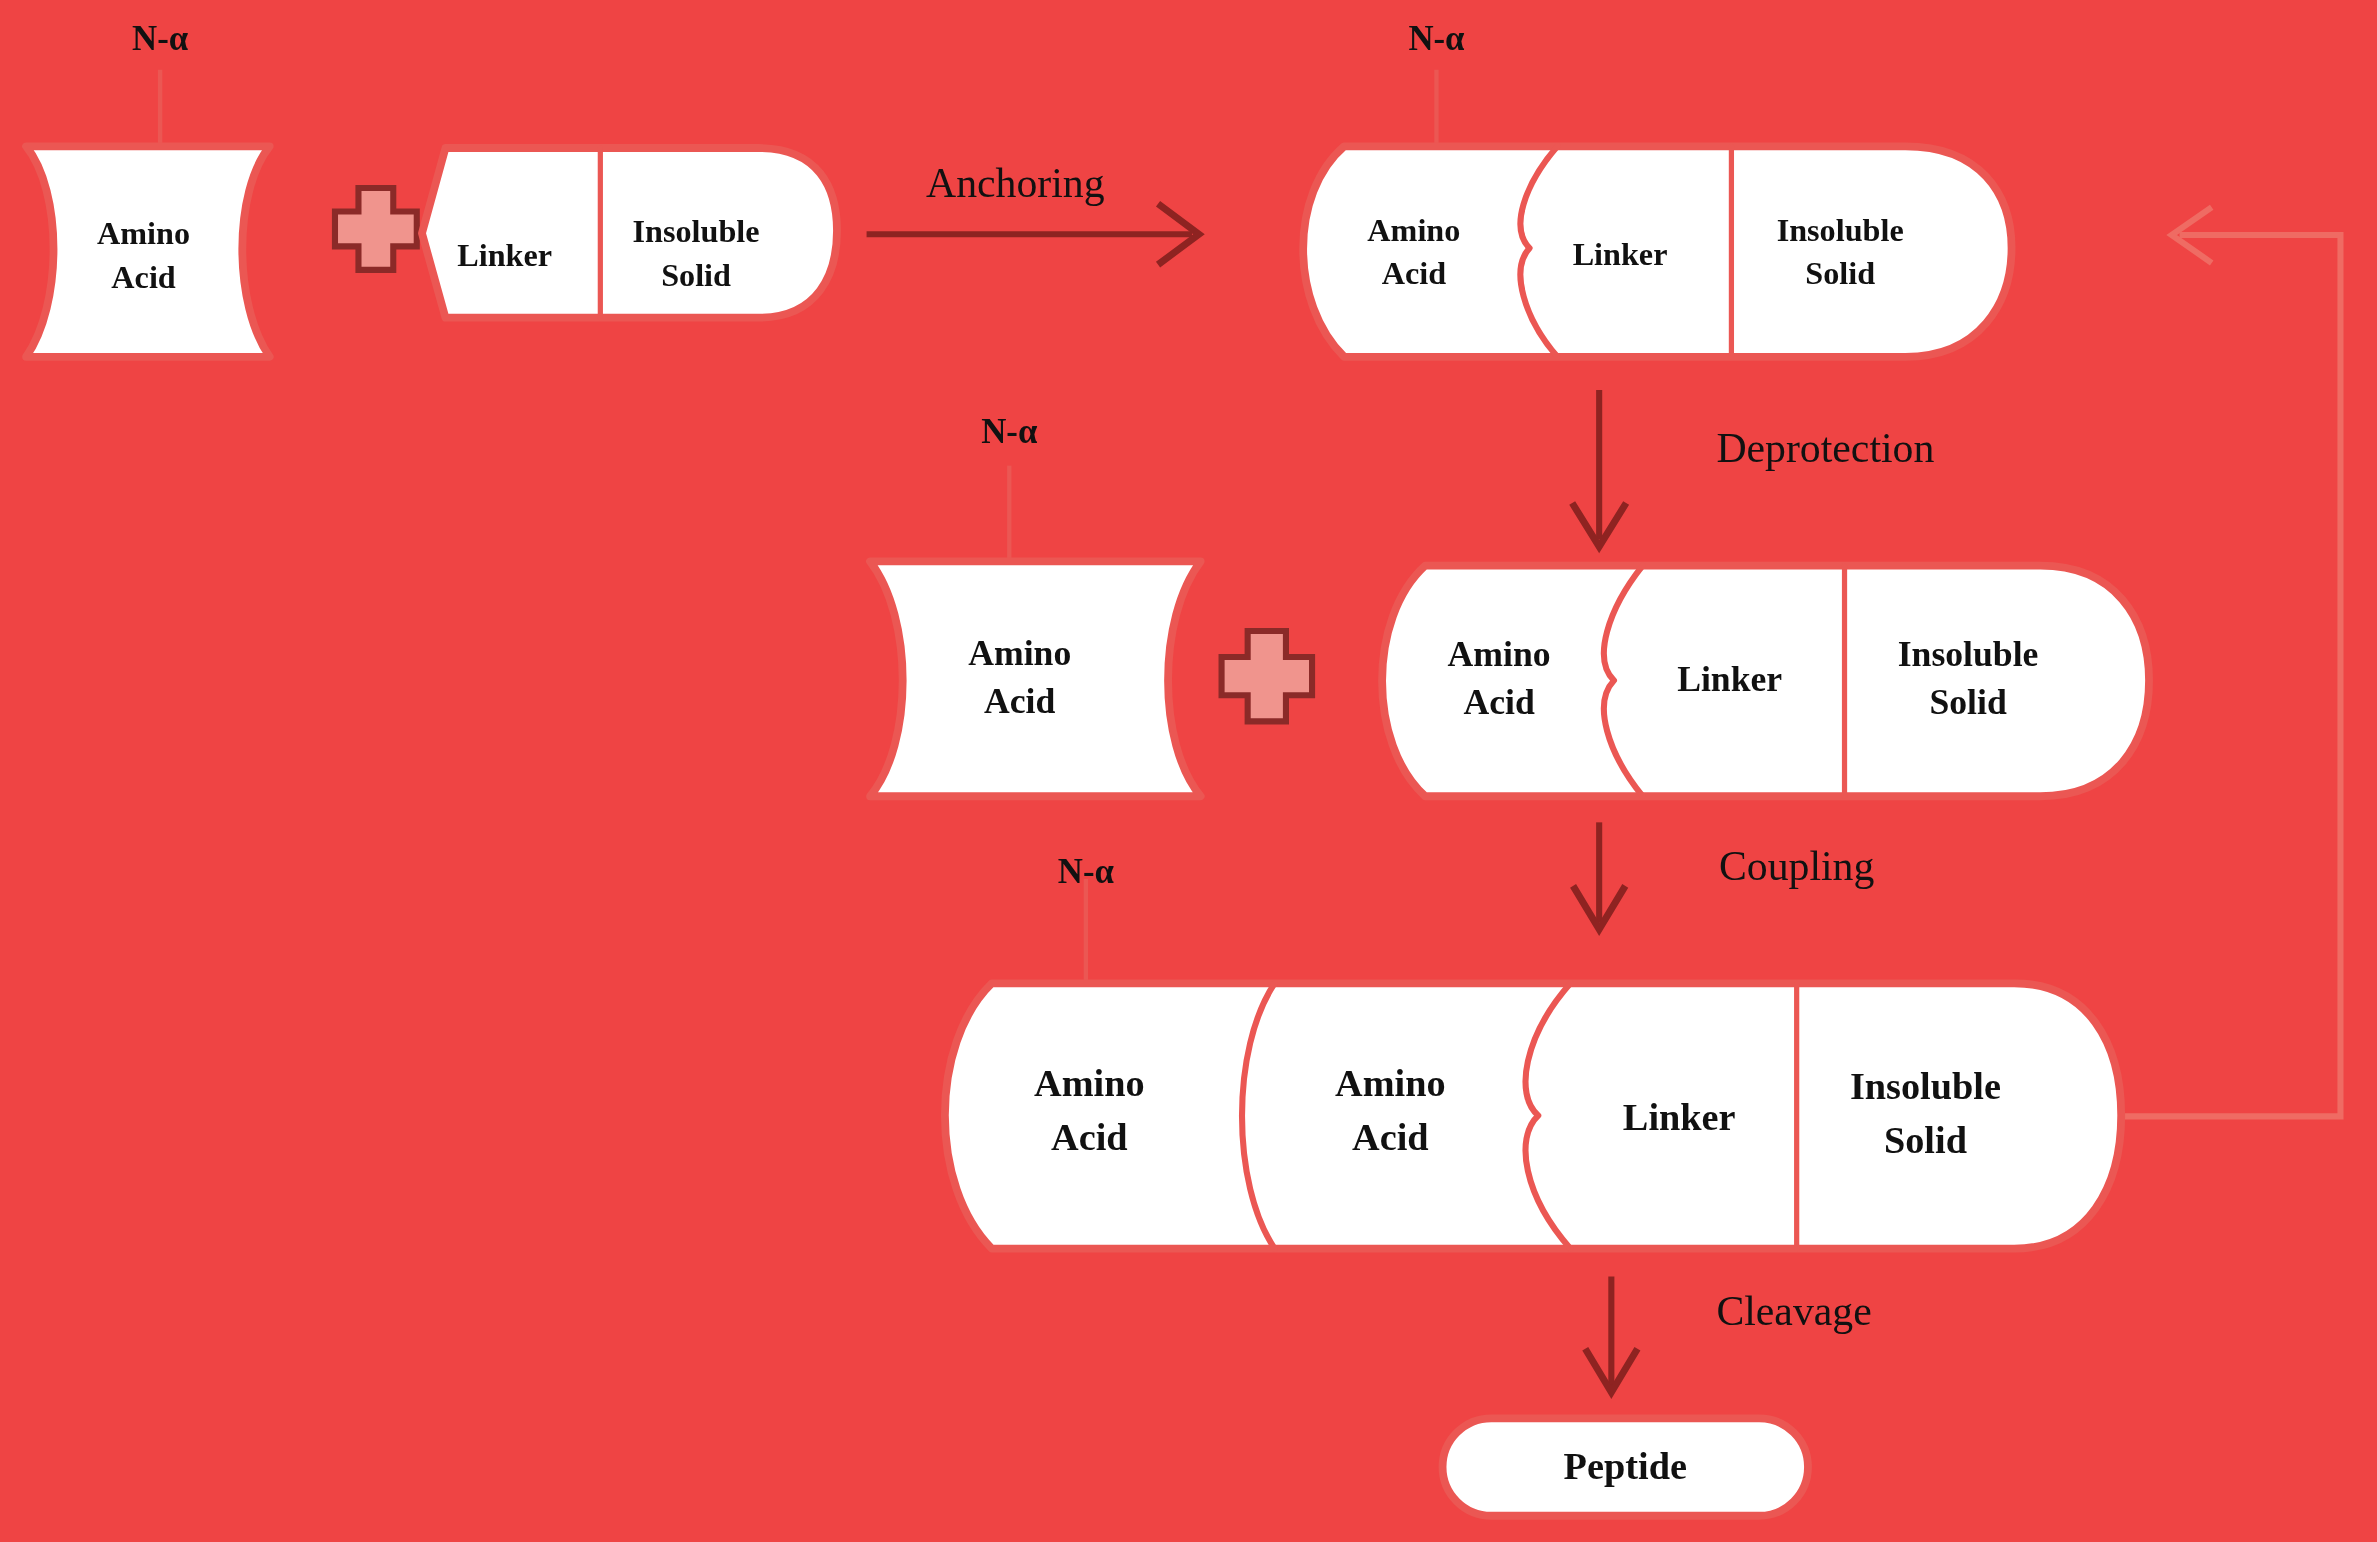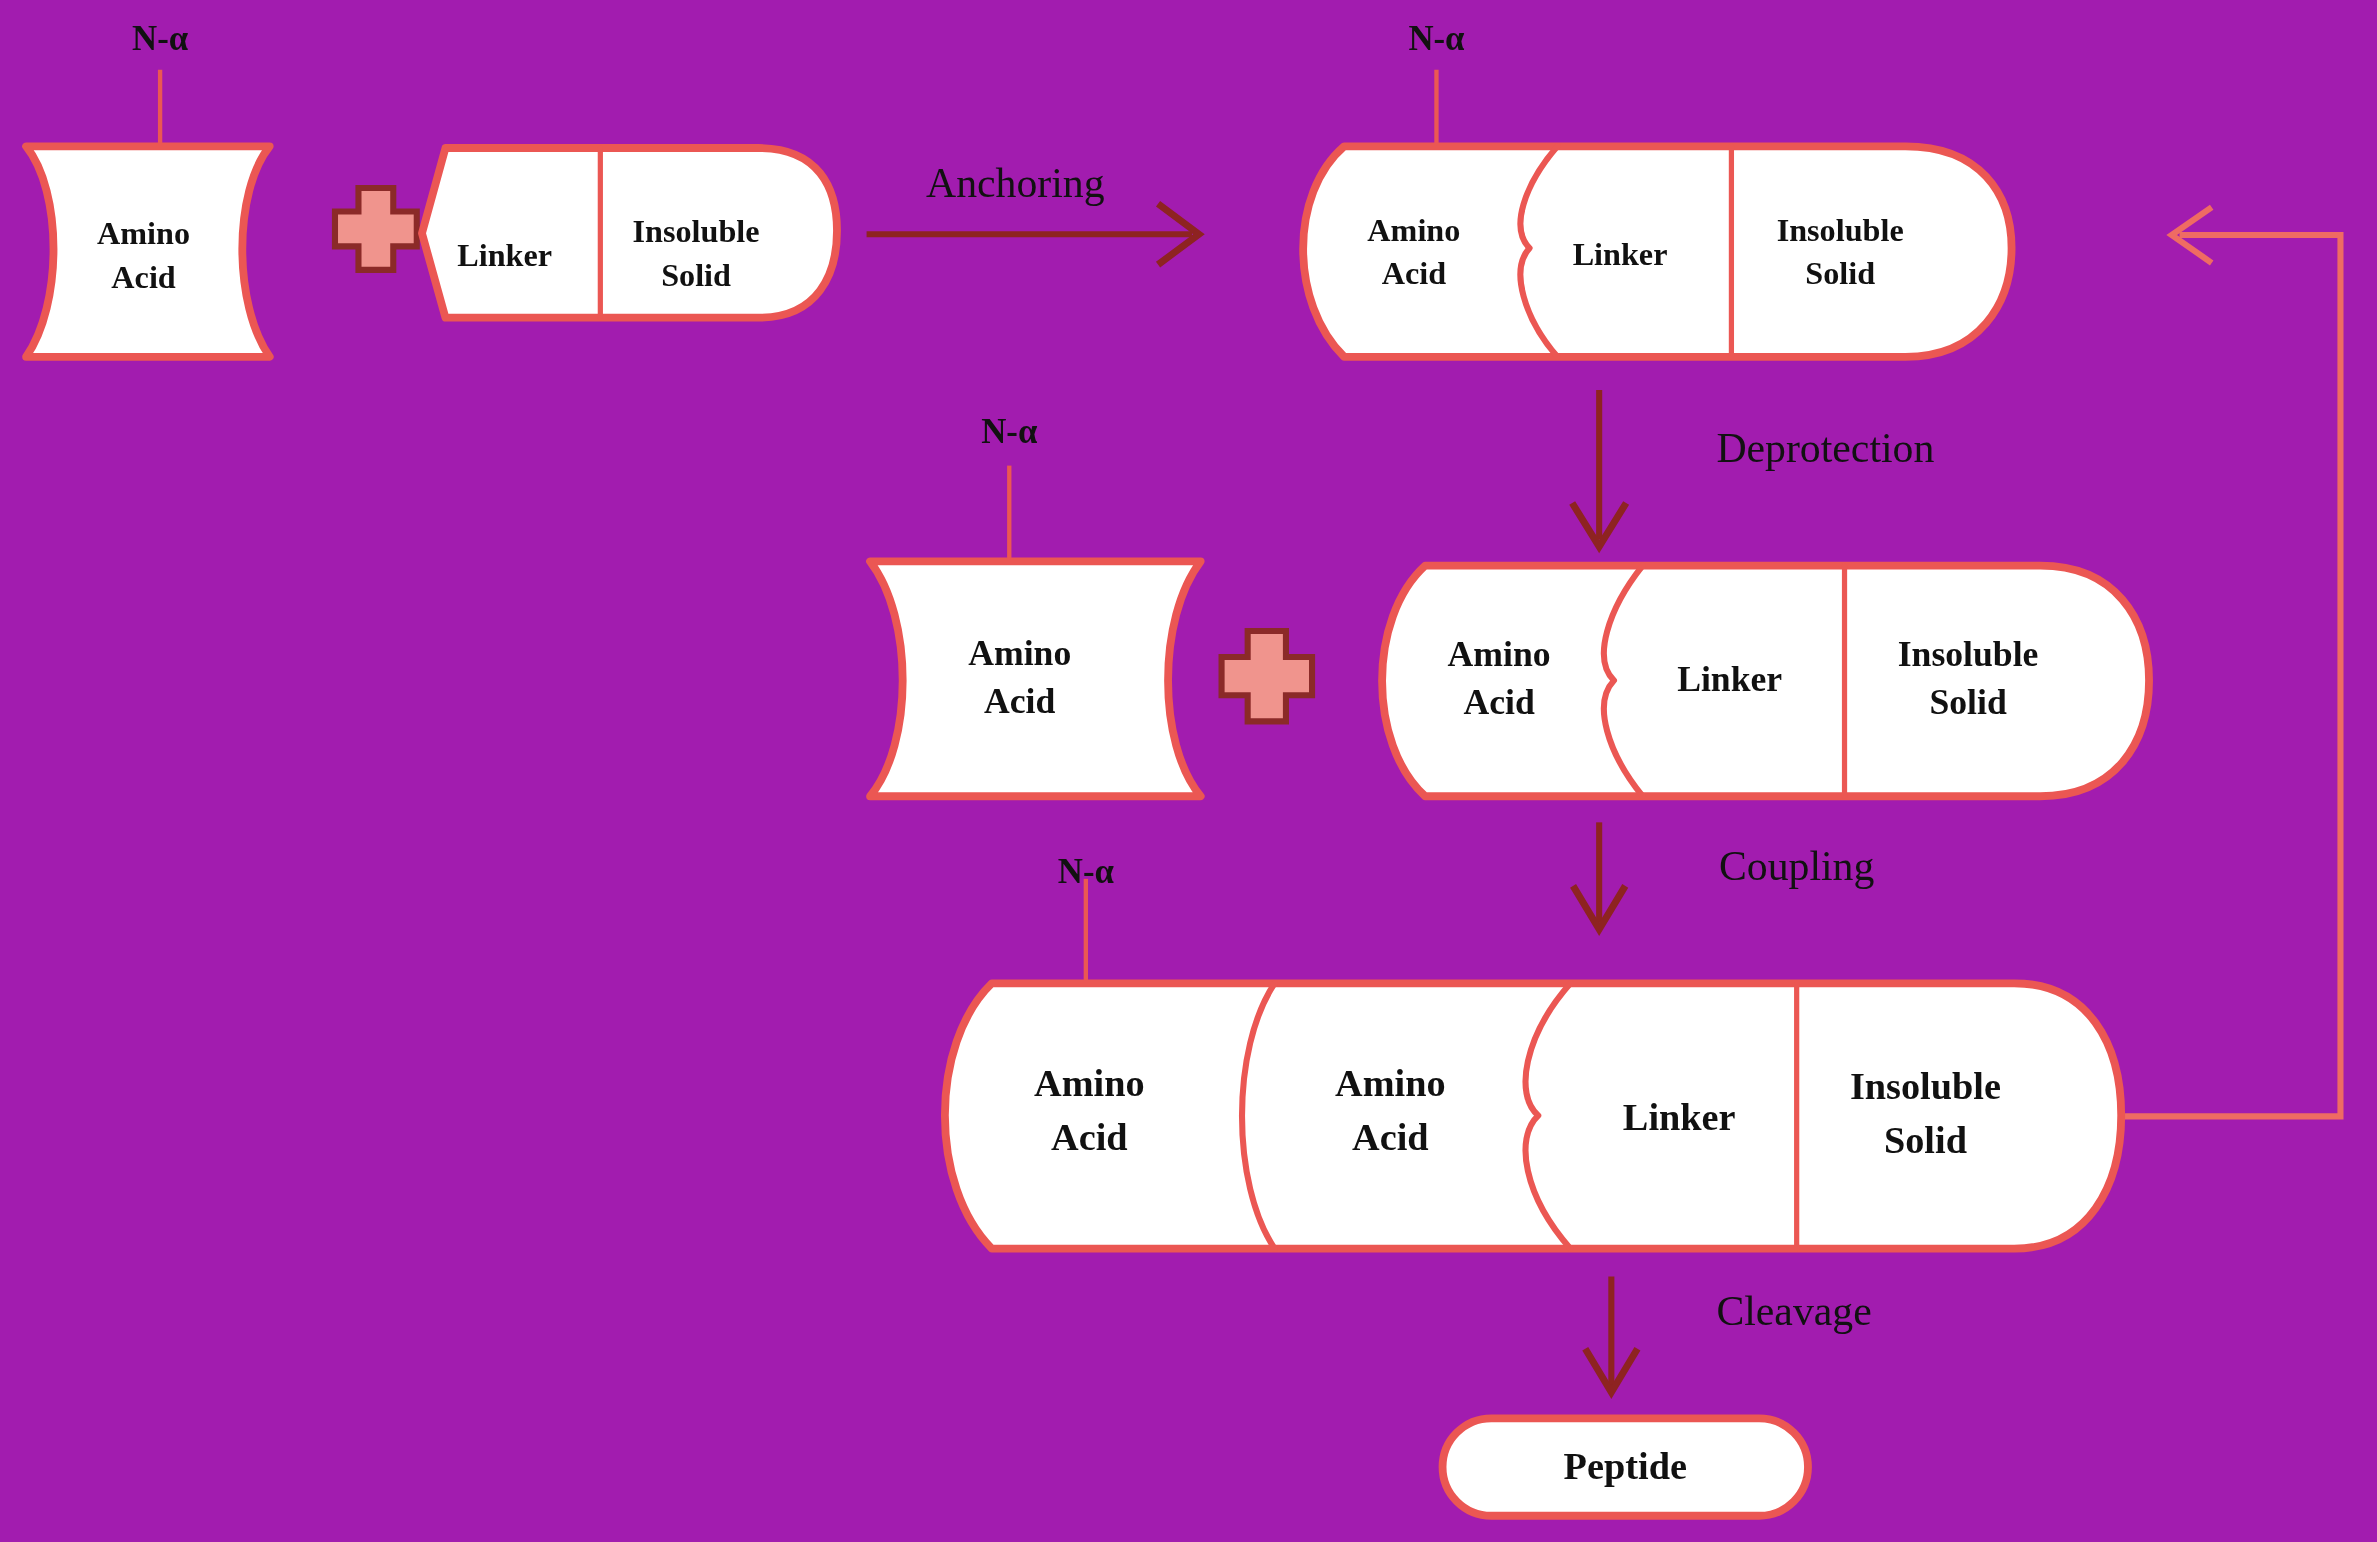--- a/index.html
+++ b/index.html
@@ -10,21 +10,21 @@
   body {
     width: 2377px;
     height: 1542px;
     font-family: "Liberation Serif", "DejaVu Serif", serif;
     overflow: hidden;
   }
   #stage {
     position: relative;
     width: 2377px;
     height: 1542px;
-    background: #a21caf;
+    background: #ef4444;
   }
   svg#diagram {
     position: absolute;
     left: 0;
     top: 0;
     width: 2377px;
     height: 1542px;
   }
   .shape-outline {
     fill: #ffffff;

